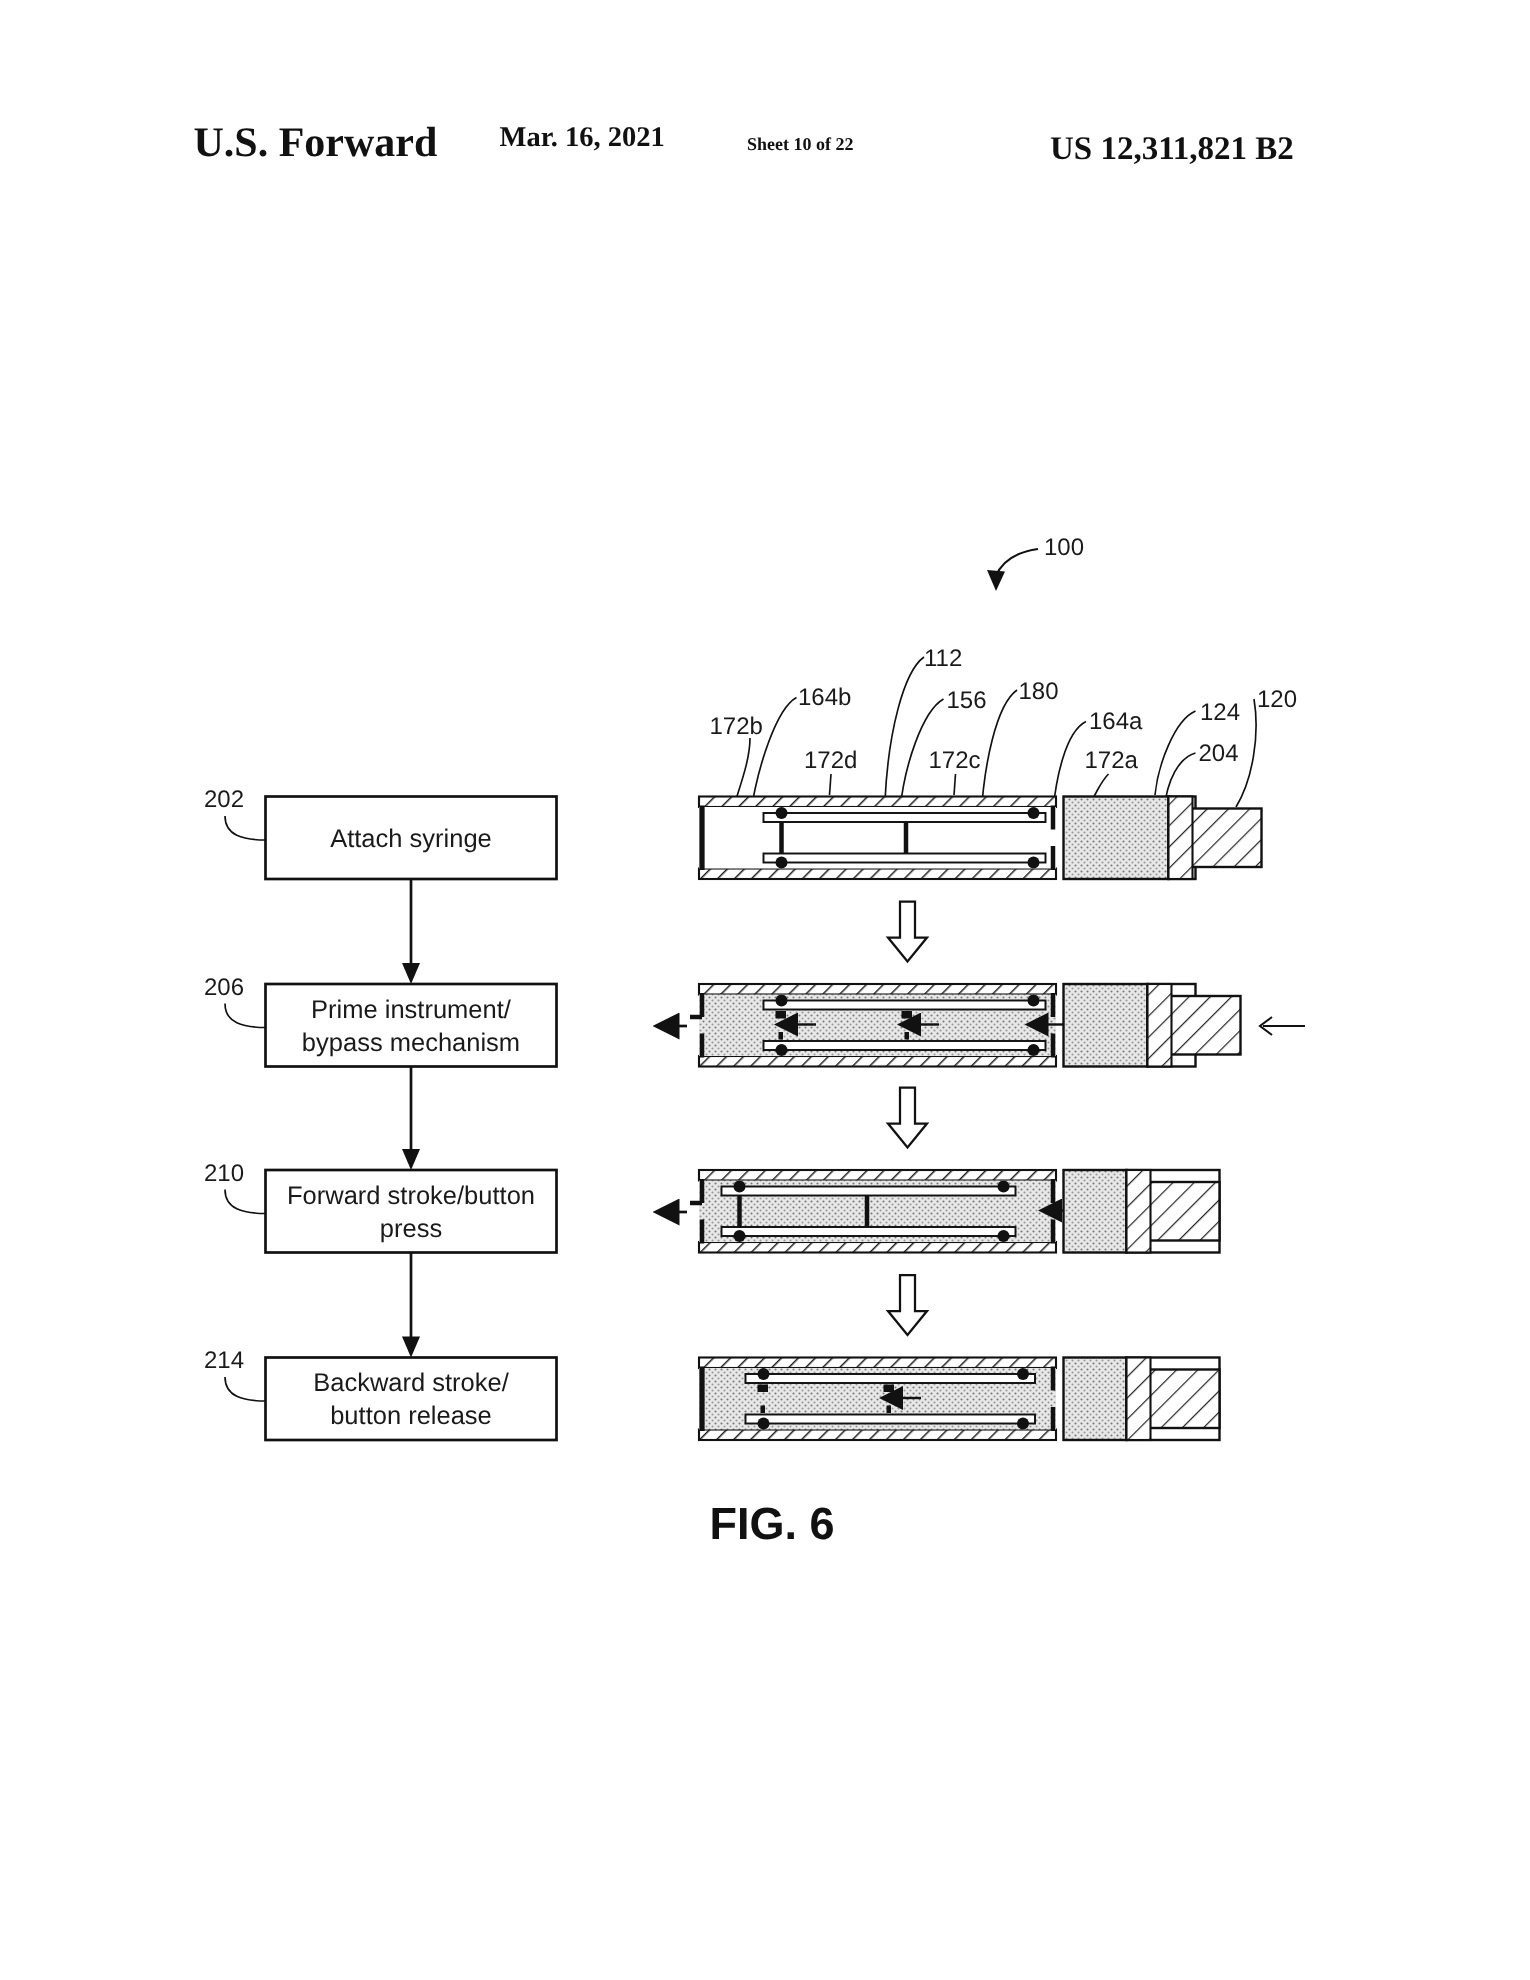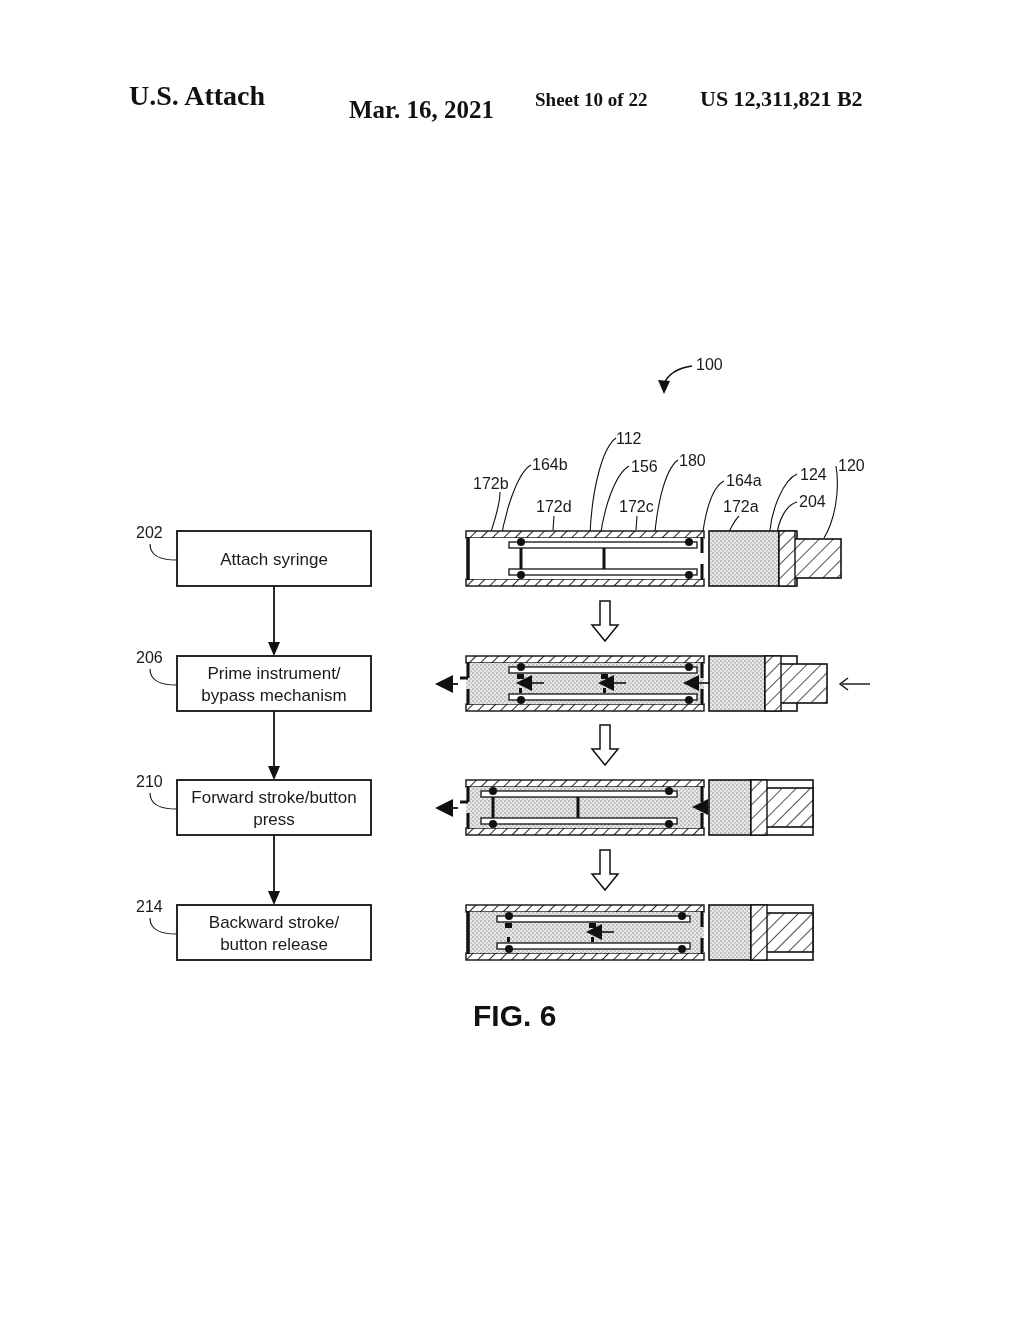--- a/index.html
+++ b/index.html
@@ -1,30 +1,30 @@
 <!DOCTYPE html>
 <html><head>
 <meta charset="utf-8">
 <style>
   html, body { margin: 0; padding: 0; background: #ffffff; }
   body { width: 1020px; height: 1320px; position: relative; overflow: hidden; font-family: "Liberation Sans", sans-serif; color: #1a1a1a; }
   .hdr { position: absolute; top: 80px; font-family: "Liberation Serif", serif; font-weight: bold; color: #111; white-space: nowrap; }
   .hdr-title { left: 129px; font-size: 28px; top: 80px; }
-  .hdr-date { left: 333px; font-size: 25px; top: 96px; margin-left: 16px; }
-  .hdr-sheet { left: 498px; font-size: 19px; top: 89px; margin-left: 37px; }
+  .hdr-date { left: 333px; font-size: 19px; top: 81px; }
+  .hdr-sheet { left: 498px; font-size: 12px; top: 89px; }
   .hdr-num { left: 700px; font-size: 22px; top: 86px; }
   svg#fig { position: absolute; left: 0; top: 0; }
   .lbl { font-family: "Liberation Sans", sans-serif; font-size: 16px; fill: #1a1a1a; }
   .box-text { font-family: "Liberation Sans", sans-serif; font-size: 17px; fill: #1a1a1a; }
   .fig-title { font-family: "Liberation Sans", sans-serif; font-size: 30px; font-weight: bold; fill: #111; }
 </style>
 </head>
 <body>
 
-<div class="hdr hdr-title">U.S. Attach</div>
+<div class="hdr hdr-title">U.S. Forward</div>
 <div class="hdr hdr-date">Mar. 16, 2021</div>
 <div class="hdr hdr-sheet">Sheet 10 of 22</div>
 <div class="hdr hdr-num">US 12,311,821 B2</div>
 
 <svg id="fig" width="1020" height="1320" viewBox="0 0 1020 1320">
   <defs>
     <pattern id="hatch" patternUnits="userSpaceOnUse" width="8" height="8" patternTransform="rotate(45)">
       <rect width="8" height="8" fill="#fff"></rect>
       <line x1="0" y1="0" x2="0" y2="8" stroke="#222" stroke-width="2"></line>
     </pattern>

